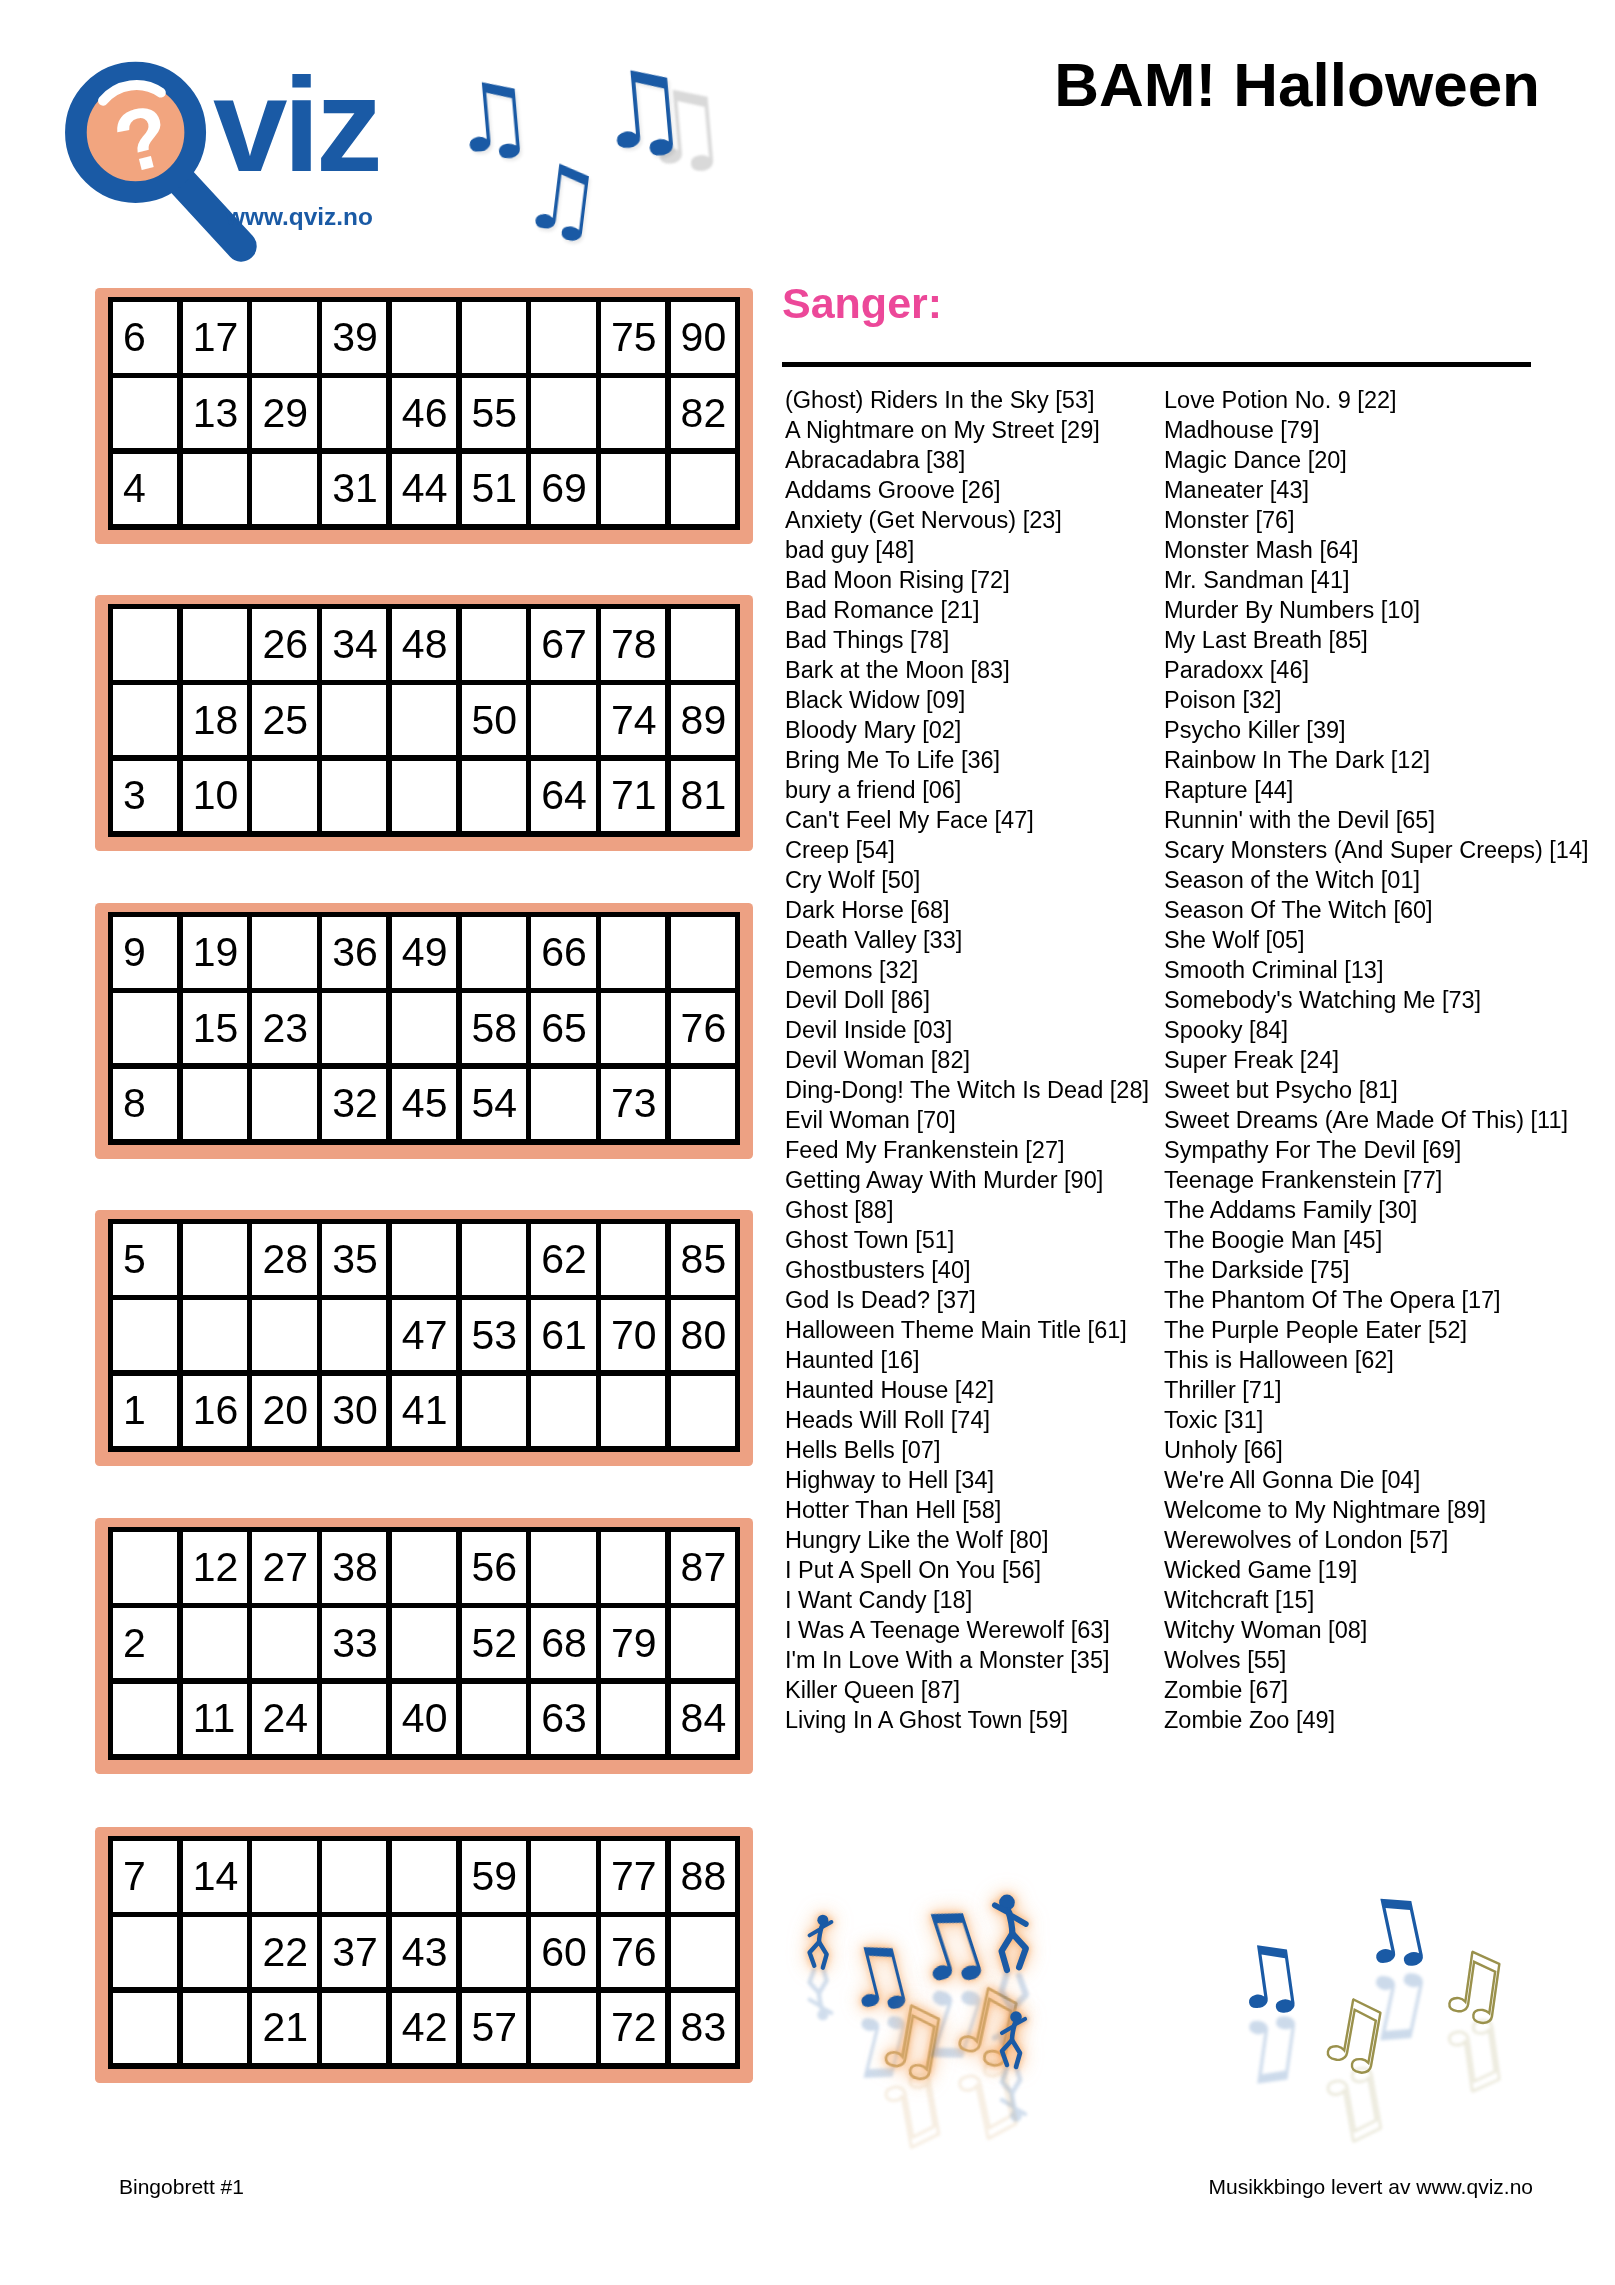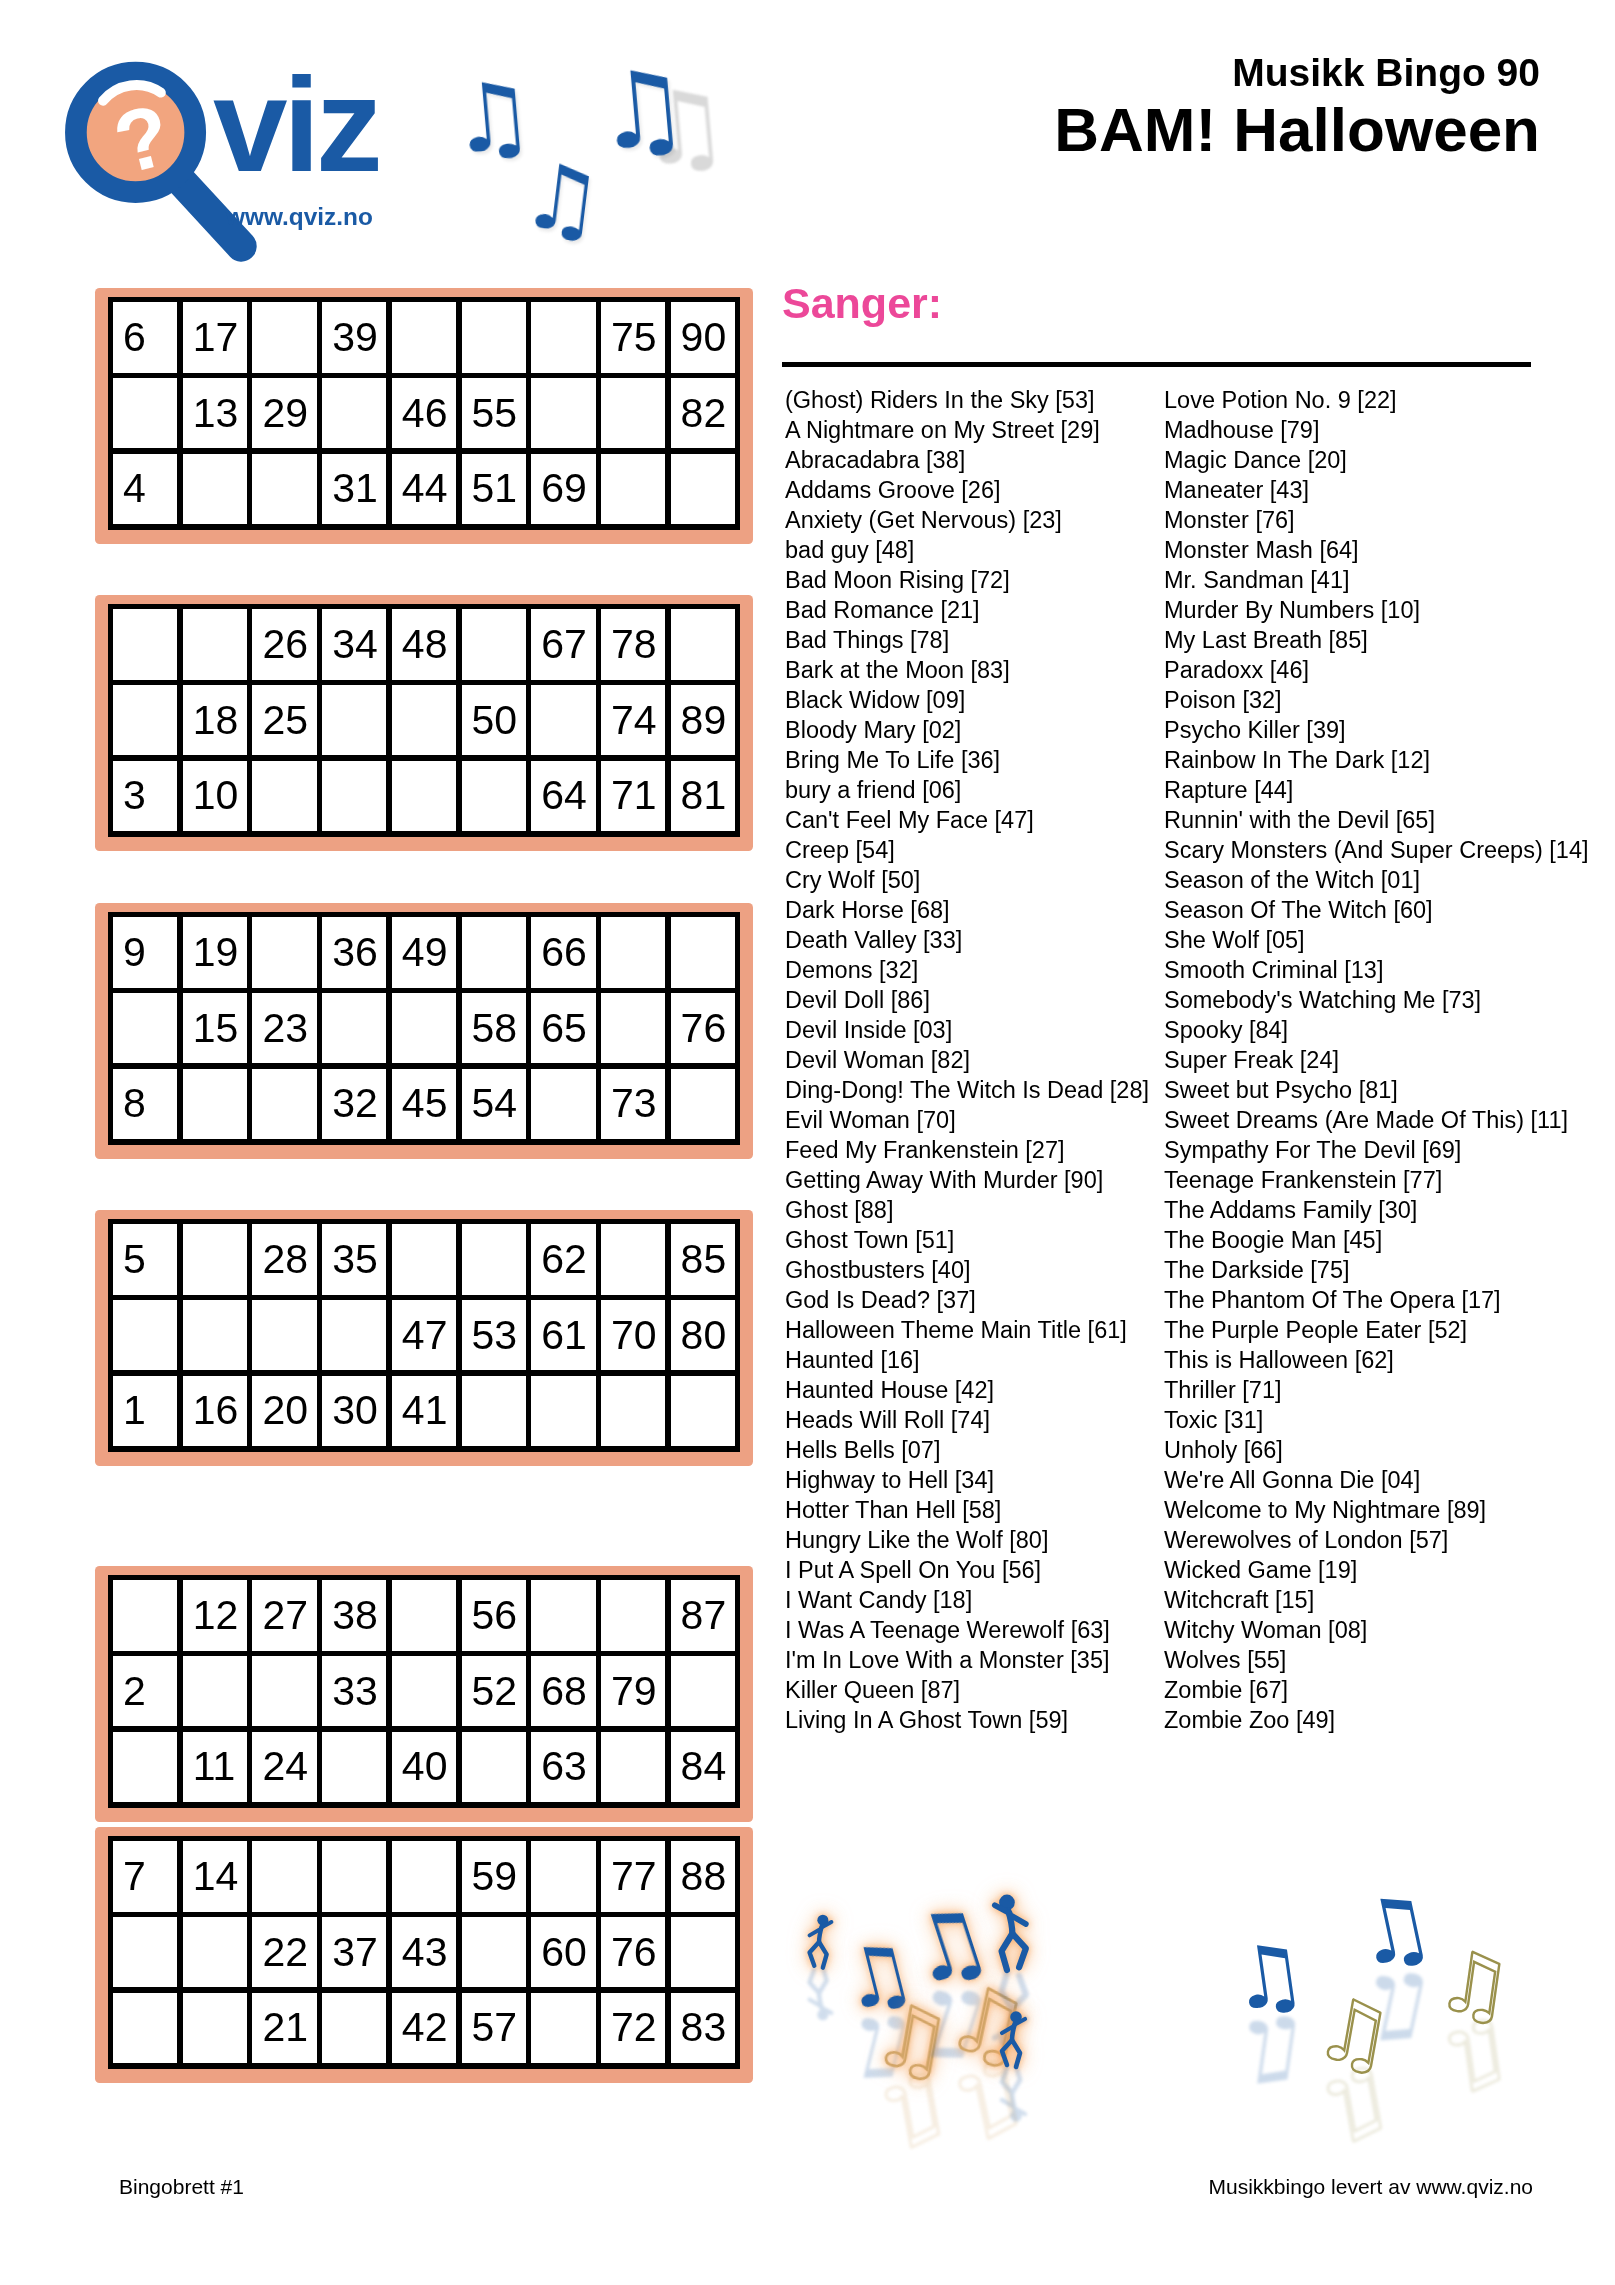--- a/index.html
+++ b/index.html
@@ -24,21 +24,21 @@
   
   .titles { position:absolute; top:51px; right:76px; text-align:right; color:#000; }
   .title1 { font-size:39px; font-weight:700; line-height:1.15; }
   .title2 { font-size:62px; font-weight:700; line-height:1.1; }
 
   
   #cards { position:absolute; inset:0; }
   .card { position:absolute; left:95px; width:658px; height:256px; background:#EDA183; border-radius:4.5px; }
   .card:nth-child(1){ top:288px; } .card:nth-child(2){ top:595px; }
   .card:nth-child(3){ top:903px; } .card:nth-child(4){ top:1210px; }
-  .card:nth-child(5){ top:1518px;margin-top:48px; } .card:nth-child(6){ top:1827px; }
+  .card:nth-child(5){ top:1518px; } .card:nth-child(6){ top:1827px; }
   .grid { position:absolute; left:12.7px; right:12.7px; top:9px; bottom:14.5px; background:#000;
           padding:5.4px; display:grid; grid-template-columns:repeat(9,1fr);
           grid-template-rows:repeat(3,1fr); gap:5.4px; }
   .cell { background:#fff; display:flex; align-items:center; padding-left:10px;
           font-size:41px; color:#000; overflow:hidden; }
 
   
   .songs-heading { position:absolute; left:782px; top:279px; font-size:43px; font-weight:700; color:#ec4899; }
   .songs-rule { position:absolute; left:782px; top:362px; width:749px; height:4.5px; background:#000; }
   .song-col { position:absolute; top:385px; white-space:nowrap; }
@@ -87,21 +87,20 @@
   </svg>
   <div class="logo-brand">viz</div>
   <div class="logo-url">www.qviz.no</div>
 
   <span class="hnote hn-shadow">♫</span>
   <span class="hnote hn1">♫</span>
   <span class="hnote hn2">♫</span>
   <span class="hnote hn3">♫</span>
 
   <div class="titles">
-    <div class="title1">Musikk Bingo 90</div>
     <div class="title2">BAM! Halloween</div>
   </div>
 
   <div id="cards">
       <div class="card">
         <div class="grid">
           <div class="cell">6</div>
           <div class="cell">17</div>
           <div class="cell"></div>
           <div class="cell">39</div>

